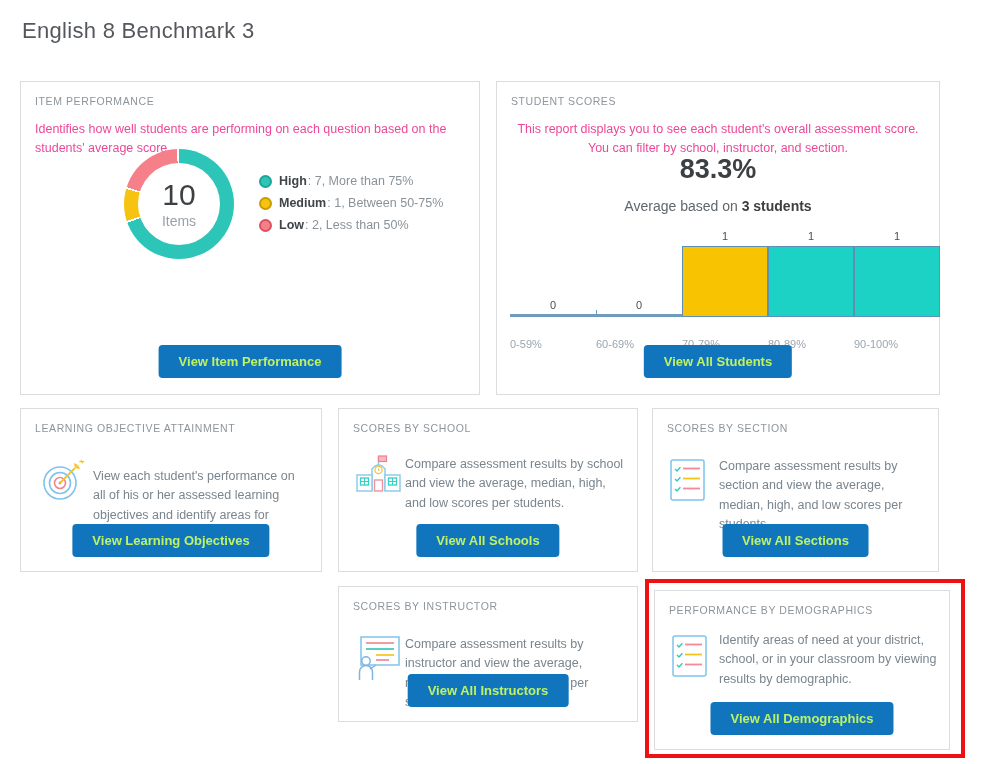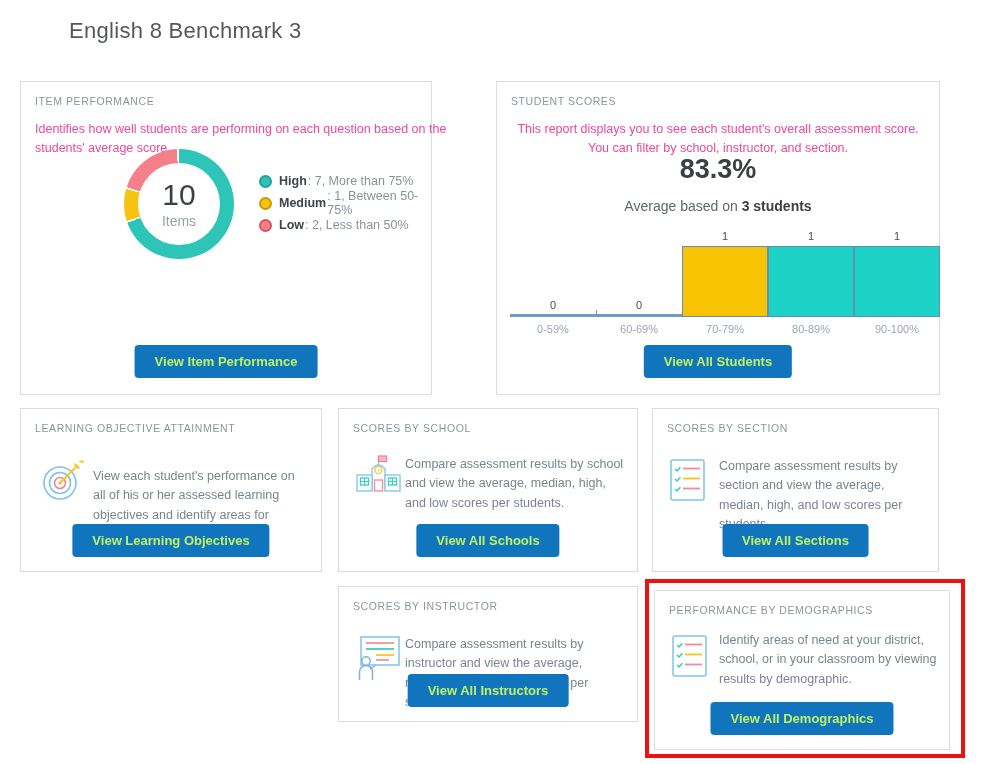--- a/index.html
+++ b/index.html
@@ -1,17 +1,17 @@
 <!DOCTYPE html>
 <html><head>
 <meta charset="utf-8">
 <style>
   html,body{margin:0;padding:0;background:#fff;}
   body{width:992px;height:764px;position:relative;font-family:"Liberation Sans",sans-serif;color:#4d5256;overflow:hidden;}
-  .page-title{position:absolute;left:22px;top:18px;font-size:22px;font-weight:400;color:#54585c;letter-spacing:.3px;margin-left:47px;}
+  .page-title{position:absolute;left:22px;top:18px;font-size:22px;font-weight:400;color:#54585c;letter-spacing:.3px;}
   .card{position:absolute;background:#fff;border:1px solid #dcdcdc;box-sizing:border-box;}
   .card-header{position:absolute;left:14px;top:13px;font-size:10.5px;letter-spacing:.6px;color:#8d959c;}
   .card-desc{position:absolute;font-size:12.5px;line-height:1.55;color:#ec4899;}
   .btn{position:absolute;left:50%;transform:translateX(-50%);background:#1075bc;color:#bef264;border:none;border-radius:4px;font-family:"Liberation Sans",sans-serif;font-size:13px;font-weight:bold;padding:9px 20px;white-space:nowrap;cursor:pointer;}
   
   .donut{position:absolute;left:103px;top:67px;width:110px;height:110px;border-radius:50%;}
   .donut-hole{position:absolute;left:14px;top:14px;width:82px;height:82px;border-radius:50%;background:#fff;display:flex;flex-direction:column;align-items:center;justify-content:center;}
   .donut-value{font-size:30px;color:#3c4043;font-weight:500;line-height:1;}
   .donut-label{font-size:14px;color:#9aa1a7;margin-top:3px;}
   .legend{position:absolute;left:238px;top:88px;}
@@ -21,33 +21,33 @@
   .legend-row span{color:#8a9299;}
   
   .big-score{position:absolute;left:0;right:0;top:72px;text-align:center;font-size:27px;font-weight:600;color:#3c4043;}
   .score-caption{position:absolute;left:0;right:0;top:116px;text-align:center;font-size:14px;color:#5f666c;}
   .score-caption b{color:#3c4043;}
   .barchart{position:absolute;left:13px;top:147px;width:430px;height:112px;}
   .axis-line{position:absolute;left:0;top:85px;width:430px;height:3px;}
   .bar-col{position:absolute;top:0;height:112px;}
   .bar{position:absolute;bottom:24px;left:0;right:0;box-sizing:border-box;border:1px solid #5e8fb5;}
   .bar-val{position:absolute;left:0;right:0;text-align:center;font-size:11px;color:#4a4f53;}
-  .bar-cat{position:absolute;left:0;right:0;top:94px;text-align:center;font-size:11px;color:#9aa6b0;}
+  .bar-cat{position:absolute;left:0;right:0;top:109px;font-size:11px;color:#9aa6b0;}
   .tick{position:absolute;top:81px;width:1px;height:4px;}
   
   .icon-box{position:absolute;}
   .small-text{position:absolute;font-size:12.5px;line-height:1.55;color:#7a858e;}
   .highlight-box{position:absolute;left:645px;top:579px;width:320px;height:179px;border:4px solid #ee1111;box-sizing:border-box;pointer-events:none;z-index:5;}
 </style>
 </head>
 <body>
 
 <div class="page-title">English 8 Benchmark 3</div>
 
-<div class="card" style="left:20px;top:81px;width:412px;height:314px;">
+<div class="card" style="left:20px;top:81px;width:460px;height:314px;">
   <div class="card-header">ITEM PERFORMANCE</div>
   <div class="card-desc" style="left:14px;top:38px;width:432px;">Identifies how well students are performing on each question based on the students' average score.</div>
   <div class="donut" id="donut" style="background: conic-gradient(rgb(46, 197, 185) 0deg, rgb(46, 197, 185) 250deg, rgb(255, 255, 255) 250deg, rgb(255, 255, 255) 252deg, rgb(246, 196, 16) 252deg, rgb(246, 196, 16) 286deg, rgb(255, 255, 255) 286deg, rgb(255, 255, 255) 288deg, rgb(245, 128, 138) 288deg, rgb(245, 128, 138) 358deg, rgb(255, 255, 255) 358deg, rgb(255, 255, 255) 360deg);">
     <div class="donut-hole">
       <div class="donut-value">10</div>
       <div class="donut-label">Items</div>
     </div>
   </div>
   <div class="legend" id="donut-legend">
       <div class="legend-row">

